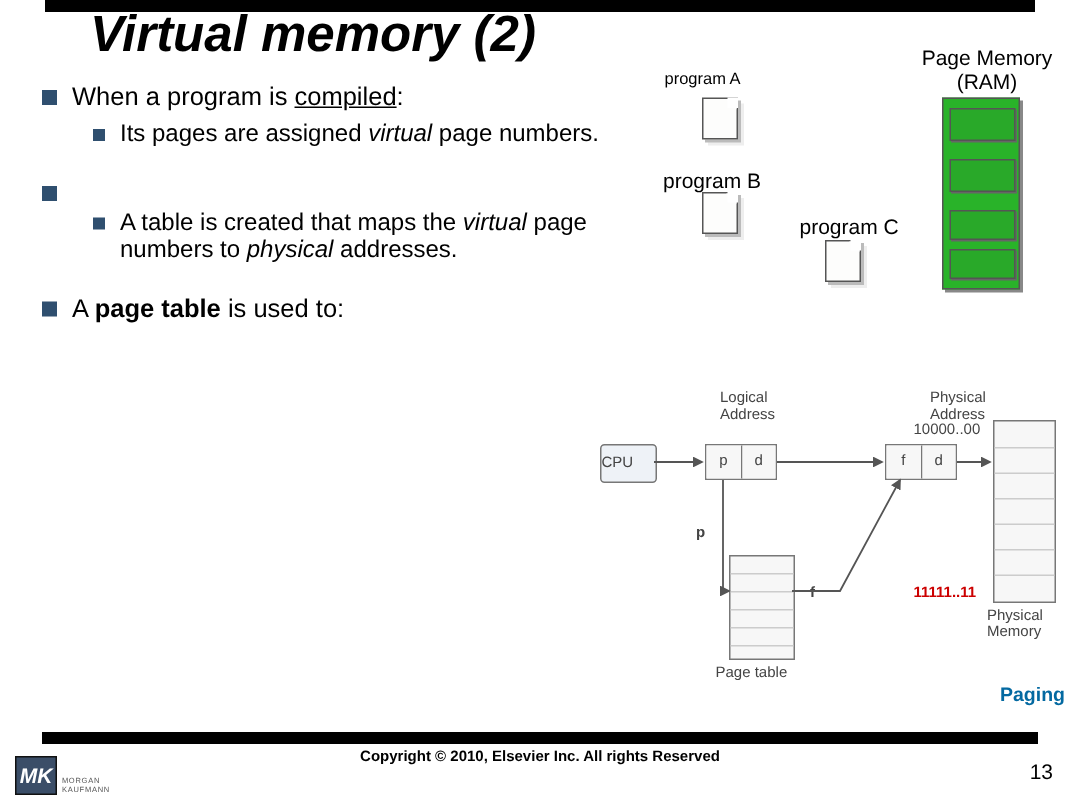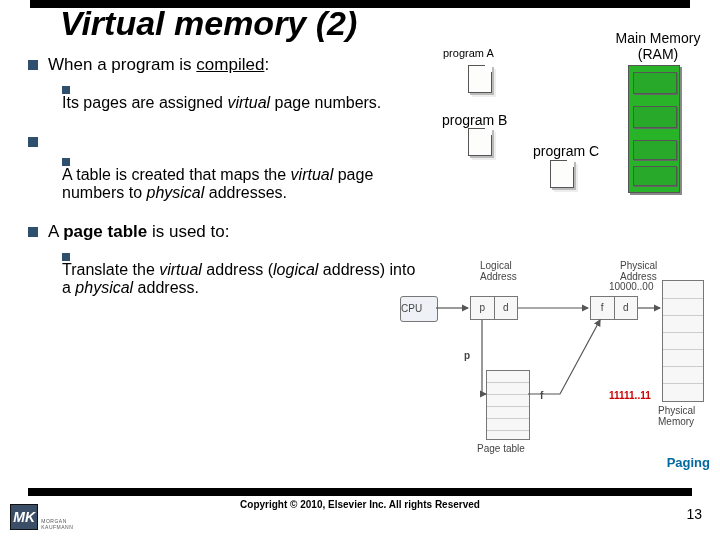--- a/index.html
+++ b/index.html
@@ -28,21 +28,21 @@
   font-style: italic;
   font-family: Arial, Helvetica, sans-serif;
 }
 
 .body { position: absolute; left: 28px; top: 55px; width: 390px; }
 .bullet-l1 { display: flex; align-items: flex-start; margin-bottom: 6px; }
 .bullet-l1 > .marker {
   width: 10px; height: 10px; background: #2f4f6f; margin-top: 5px; margin-right: 10px; flex: 0 0 auto;
 }
 .bullet-l1 > .text { font-size: 17px; }
-.bullet-l2 { display: flex; align-items: flex-start; margin-left: 34px; margin-bottom: 4px; flex-direction: column; }
+.bullet-l2 { display: flex; align-items: flex-start; margin-left: 34px; margin-bottom: 4px; }
 .bullet-l2 > .marker {
   width: 8px; height: 8px; background: #2f4f6f; margin-top: 5px; margin-right: 10px; flex: 0 0 auto;
 }
 .bullet-l2 > .text { font-size: 16px; }
 
 .italic { font-style: italic; }
 .bold { font-weight: bold; }
 .under { text-decoration: underline; }
 
 
@@ -207,34 +207,28 @@
     </div>
 
     <div style="height:16px"></div>
 
     <div class="bullet-l1">
       <div class="marker"></div>
       <div class="text">
         <span>A </span><span class="bold">page table</span><span> is used to:</span>
       </div>
     </div>
-    <div class="bullet-l2">
-      <div class="marker"></div>
-      <div class="text">
-        <span>Translate the </span><span class="italic">virtual</span><span> address (</span><span class="italic">logical</span><span> address) into a </span><span class="italic">physical</span><span> address.</span>
-      </div>
-    </div>
   </div>
 
   <div class="diagram-top">
     <div class="label-a">program A</div>
     <div class="label-b">program B</div>
     <div class="label-c">program C</div>
     <div class="label-mm">
-      <span>Main Memory</span><br>
+      <span>Page Memory</span><br>
       <span>(RAM)</span>
     </div>
     <div class="page-icon icon-a"></div>
     <div class="page-icon icon-b"></div>
     <div class="page-icon icon-c"></div>
     <div class="ram">
       <div class="ram-cell ram-a"></div>
       <div class="ram-cell ram-b"></div>
       <div class="ram-cell ram-c"></div>
       <div class="ram-cell ram-d"></div>

